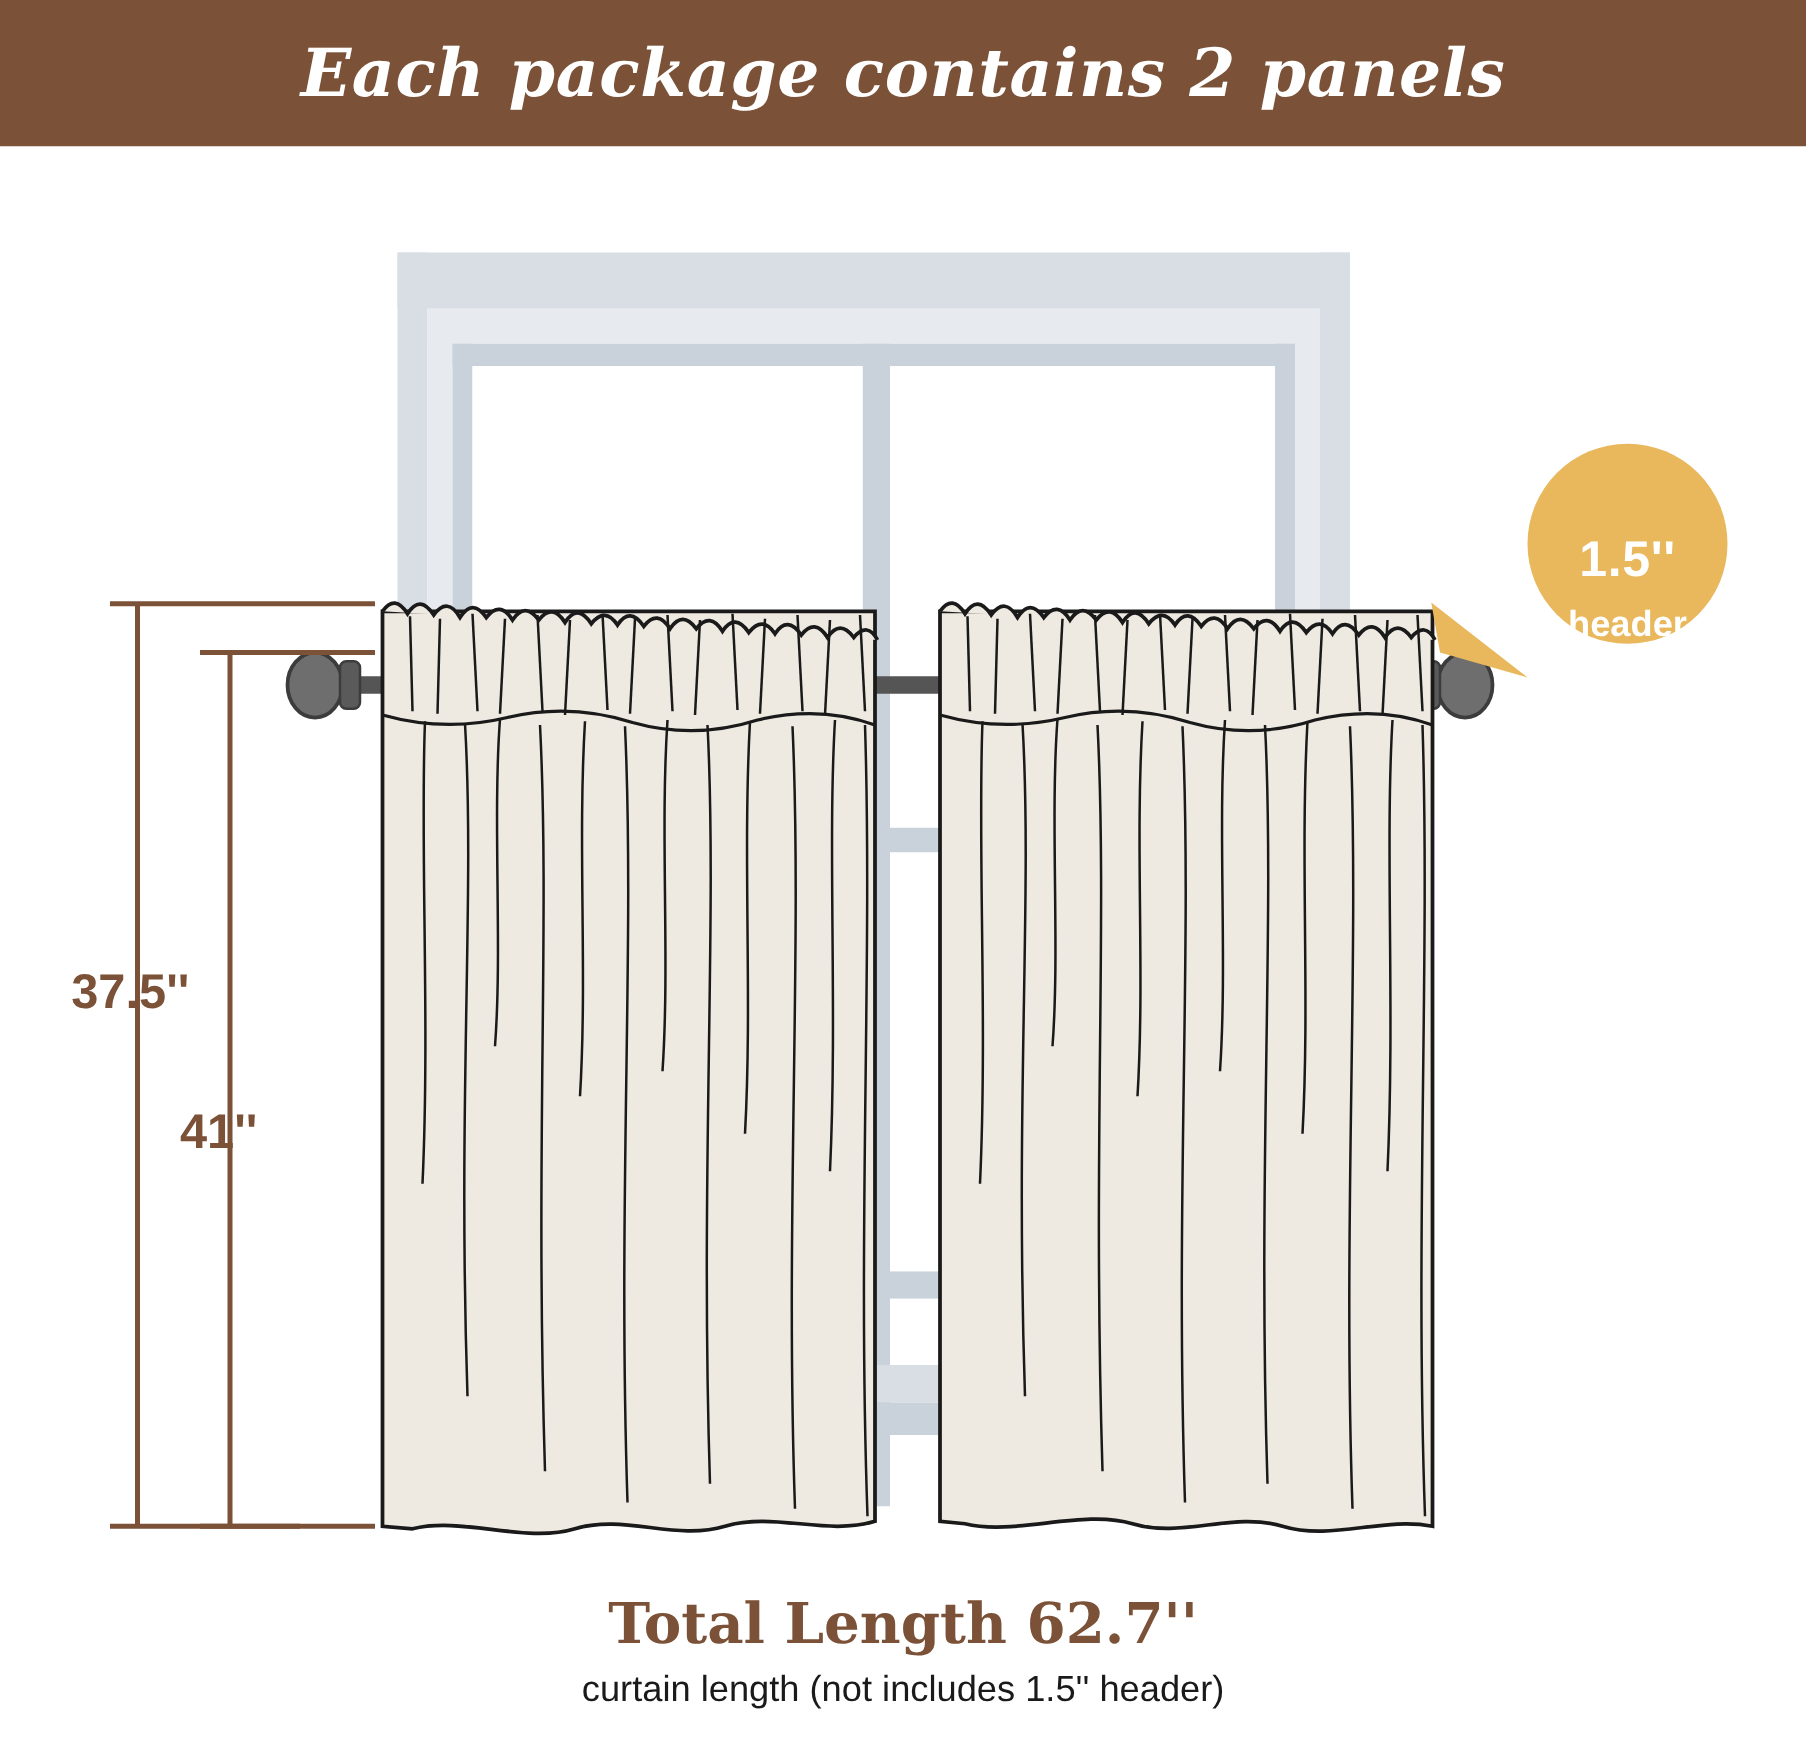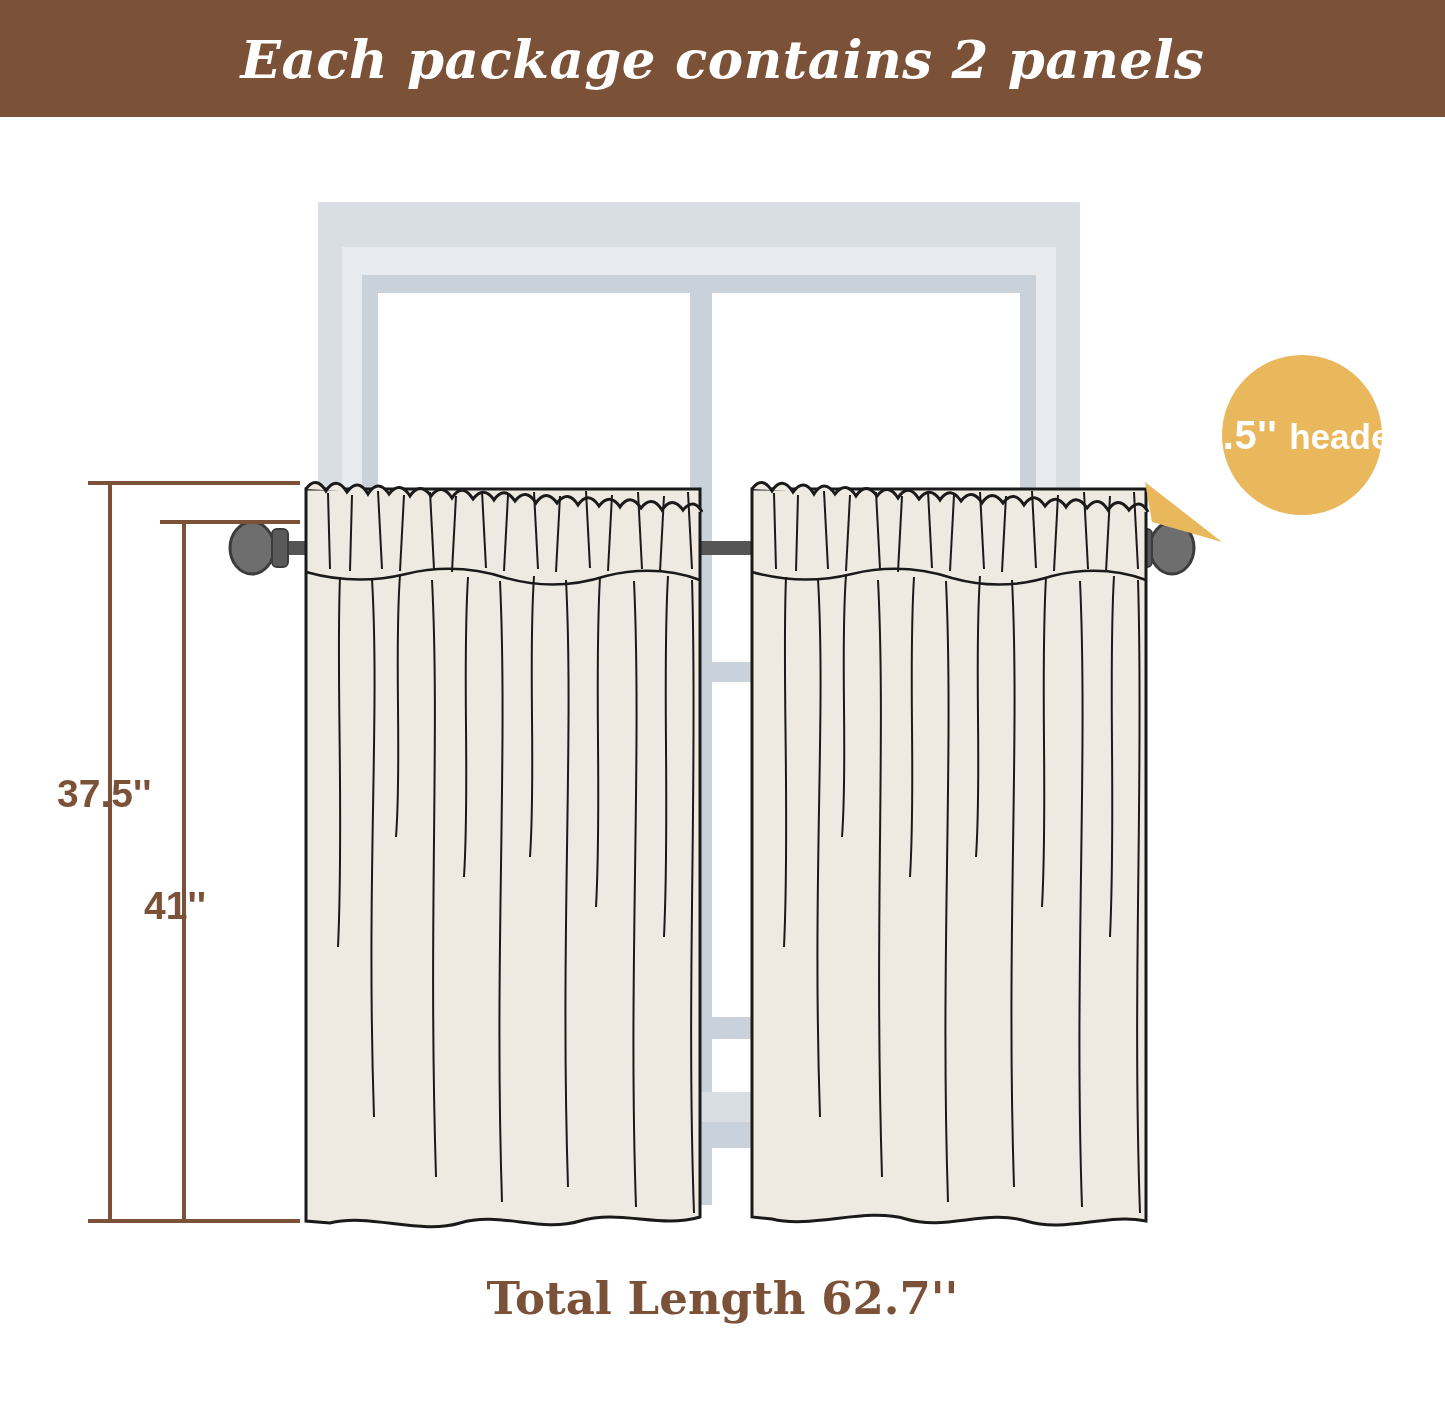--- a/index.html
+++ b/index.html
@@ -56,34 +56,34 @@
   
   .callout {
     position: absolute;
     left: 1222px;
     top: 355px;
     width: 160px;
     height: 160px;
     border-radius: 50%;
     background: #E9B75C;
     display: flex;
-    flex-direction: row;
+    flex-direction: column;
     align-items: center;
-    justify-content: center;
+    justify-content: flex-end;
     color: #ffffff;
     line-height: 1.05;
     gap: 12px;
   }
   .callout .big {
     font-size: 40px;
     font-weight: bold;
     letter-spacing: 0.5px;
   }
   .callout .small {
-    font-size: 35px;
+    font-size: 29px;
     font-weight: bold;
     margin-top: 4px;
   }
 
   
   .dim-label {
     position: absolute;
     color: #7B5138;
     font-weight: bold;
     font-family: "Liberation Sans", sans-serif;
@@ -286,15 +286,16 @@
   <div class="callout">
     <div class="big">1.5''</div>
     <div class="small">header</div>
   </div>
 
   <div class="dim-label" id="dim-375">37.5''</div>
   <div class="dim-label" id="dim-36">41''</div>
 
   <div class="footer">
     <div class="footer-title">Total Length 62.7''</div>
+    <div class="footer-line">curtain length (not includes 1.5'' header)</div>
   </div>
 
 </div>
 
 </body></html>

